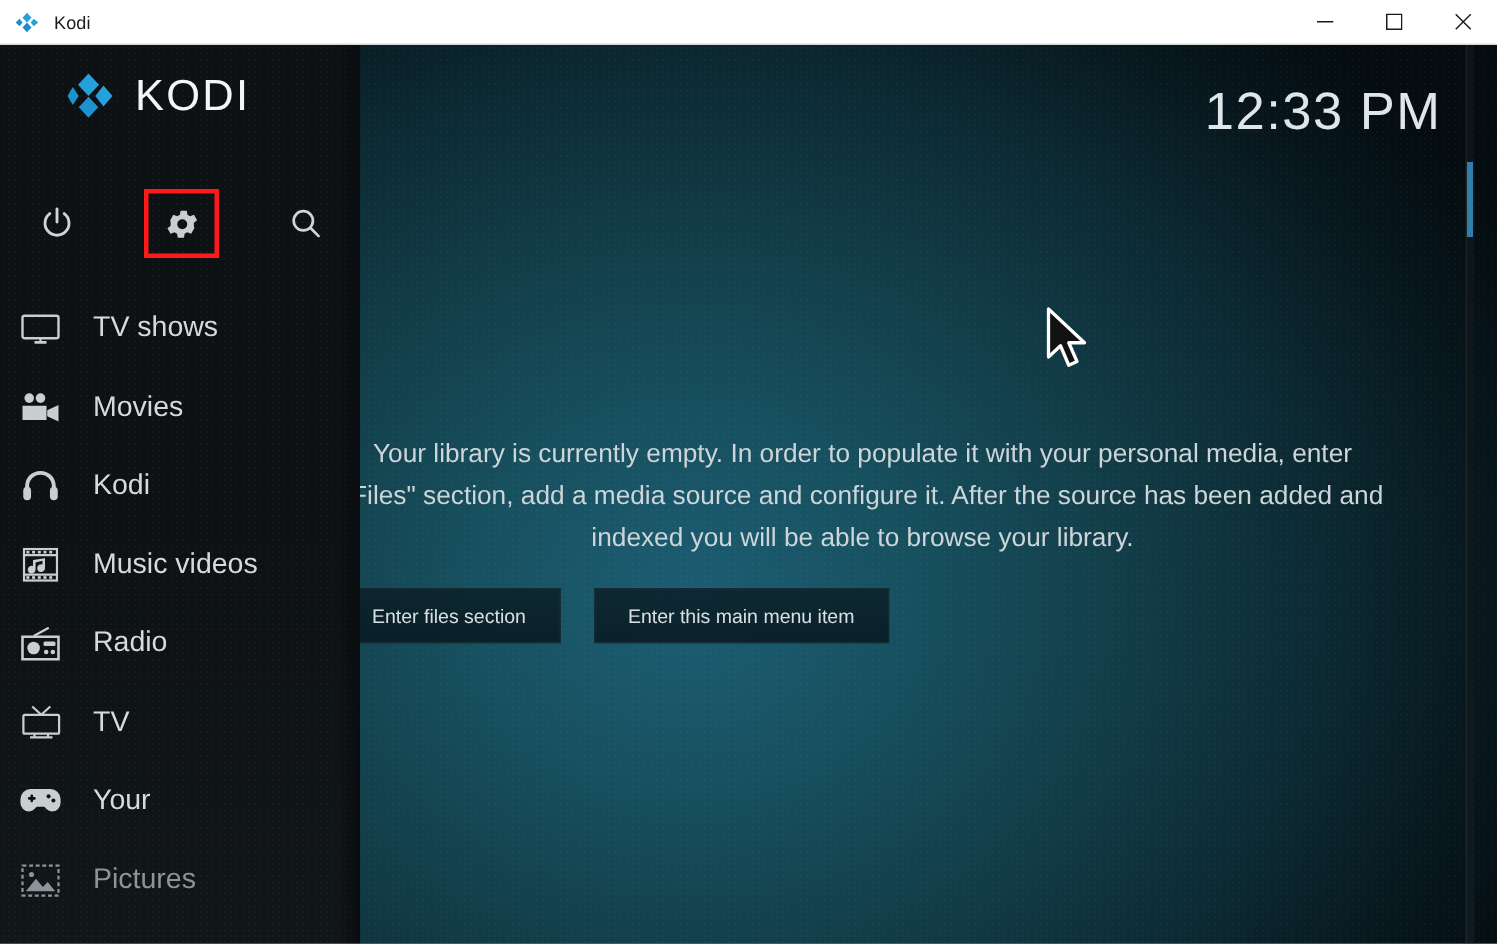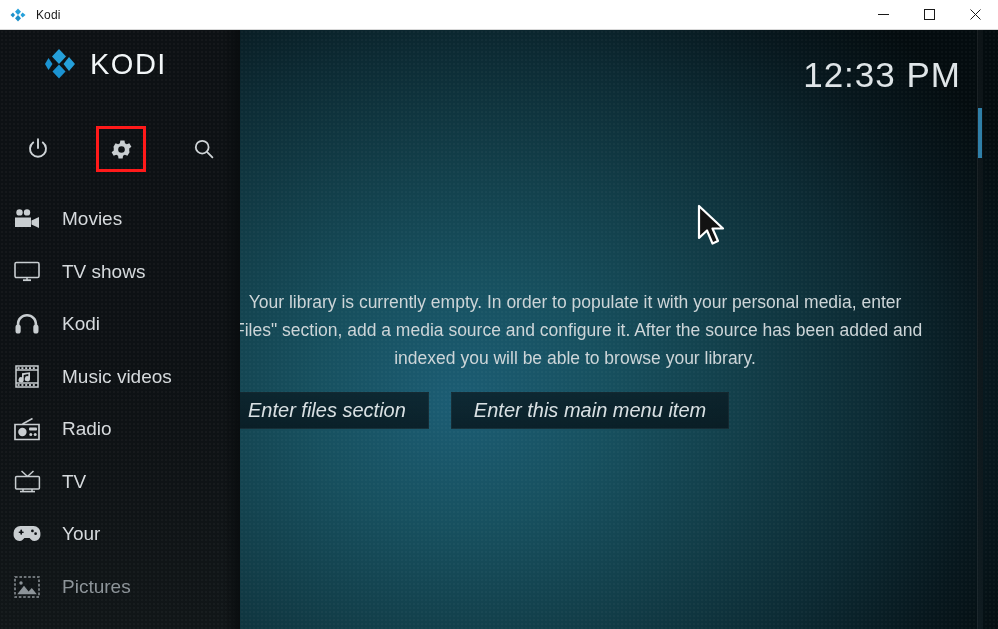--- a/index.html
+++ b/index.html
@@ -110,24 +110,23 @@
     display:flex; flex-direction:column; align-items:flex-start;
   }
   .empty-text {
     width:700px; text-align:center; color:#cdd5d8; font-size:17.5px; line-height:28px;
     font-family:"Liberation Sans", sans-serif; font-weight:400;
   }
   .btn-row { margin-top:20px; display:flex; gap:22px; }
   .kbtn {
     height:37px; padding:13px 22px; display:flex; align-items:center; justify-content:center;
     background:linear-gradient(180deg, rgba(10,28,36,.80) 0%, rgba(8,24,31,.86) 100%);
-    color:#d9e0e3; font-size:20px; font-weight:400;
+    color:#d9e0e3; font-size:13px; font-weight:400;
     font-family:"Liberation Sans", sans-serif; white-space:nowrap;
     border:1px solid rgba(255,255,255,.045);
-    font-style:italic;
   }
 
   
   .cursor { position:absolute; left:472px; top:174px; width:34px; height:46px; z-index:6; }
   .cursor svg { display:block; }
 
   
   .edge-strip {
     position:absolute; right:0; top:0; width:6px; height:599px; z-index:5;
     background:linear-gradient(180deg,#0d1417 0%,#0f1b20 100%);
@@ -235,39 +234,39 @@
             </svg>
           </span>
         </div>
       </div>
       <div class="gear-highlight"></div>
 
       <div class="menu">
 
         <div class="menu-item">
           <span class="mi-icon">
+            <svg width="26" height="21" viewBox="0 0 26 21" fill="none" stroke="currentColor" stroke-width="1.6">
+              <rect x="1" y="1.5" width="24" height="15" rx="1.4"></rect>
+              <line x1="9" y1="19.2" x2="17" y2="19.2" stroke-width="1.8"></line>
+              <line x1="13" y1="16.5" x2="13" y2="19.2" stroke-width="1.5"></line>
+            </svg>
+          </span>
+          <span class="mi-label">TV shows</span>
+        </div>
+
+        <div class="menu-item">
+          <span class="mi-icon">
             <svg width="26" height="20" viewBox="0 0 26 20" fill="currentColor">
               <circle cx="5.5" cy="3.4" r="3.2"></circle>
                 <circle cx="13" cy="3.4" r="3.2"></circle>
               <path d="M1 8.5h16v9.5H1z"></path>
                 <path d="M17.5 11.5l7.5-3.5v11l-7.5-3.5z"></path>
             </svg>
           </span>
           <span class="mi-label">Movies</span>
-        </div>
-
-        <div class="menu-item">
-          <span class="mi-icon">
-            <svg width="26" height="21" viewBox="0 0 26 21" fill="none" stroke="currentColor" stroke-width="1.6">
-              <rect x="1" y="1.5" width="24" height="15" rx="1.4"></rect>
-              <line x1="9" y1="19.2" x2="17" y2="19.2" stroke-width="1.8"></line>
-              <line x1="13" y1="16.5" x2="13" y2="19.2" stroke-width="1.5"></line>
-            </svg>
-          </span>
-          <span class="mi-label">TV shows</span>
         </div>
 
         <div class="menu-item">
           <span class="mi-icon">
             <svg width="24" height="22" viewBox="0 0 24 22" fill="currentColor">
               <path d="M12 1C6.2 1 1.8 5.4 1.8 11v3h2.6v-3C4.4 6.8 7.8 3.5 12 3.5s7.6 3.3 7.6 7.5v3h2.6v-3C22.2 5.4 17.8 1 12 1z"></path>
               <rect x="0.5" y="11.5" width="5.2" height="9" rx="2.6"></rect>
               <rect x="18.3" y="11.5" width="5.2" height="9" rx="2.6"></rect>
             </svg>
           </span>

